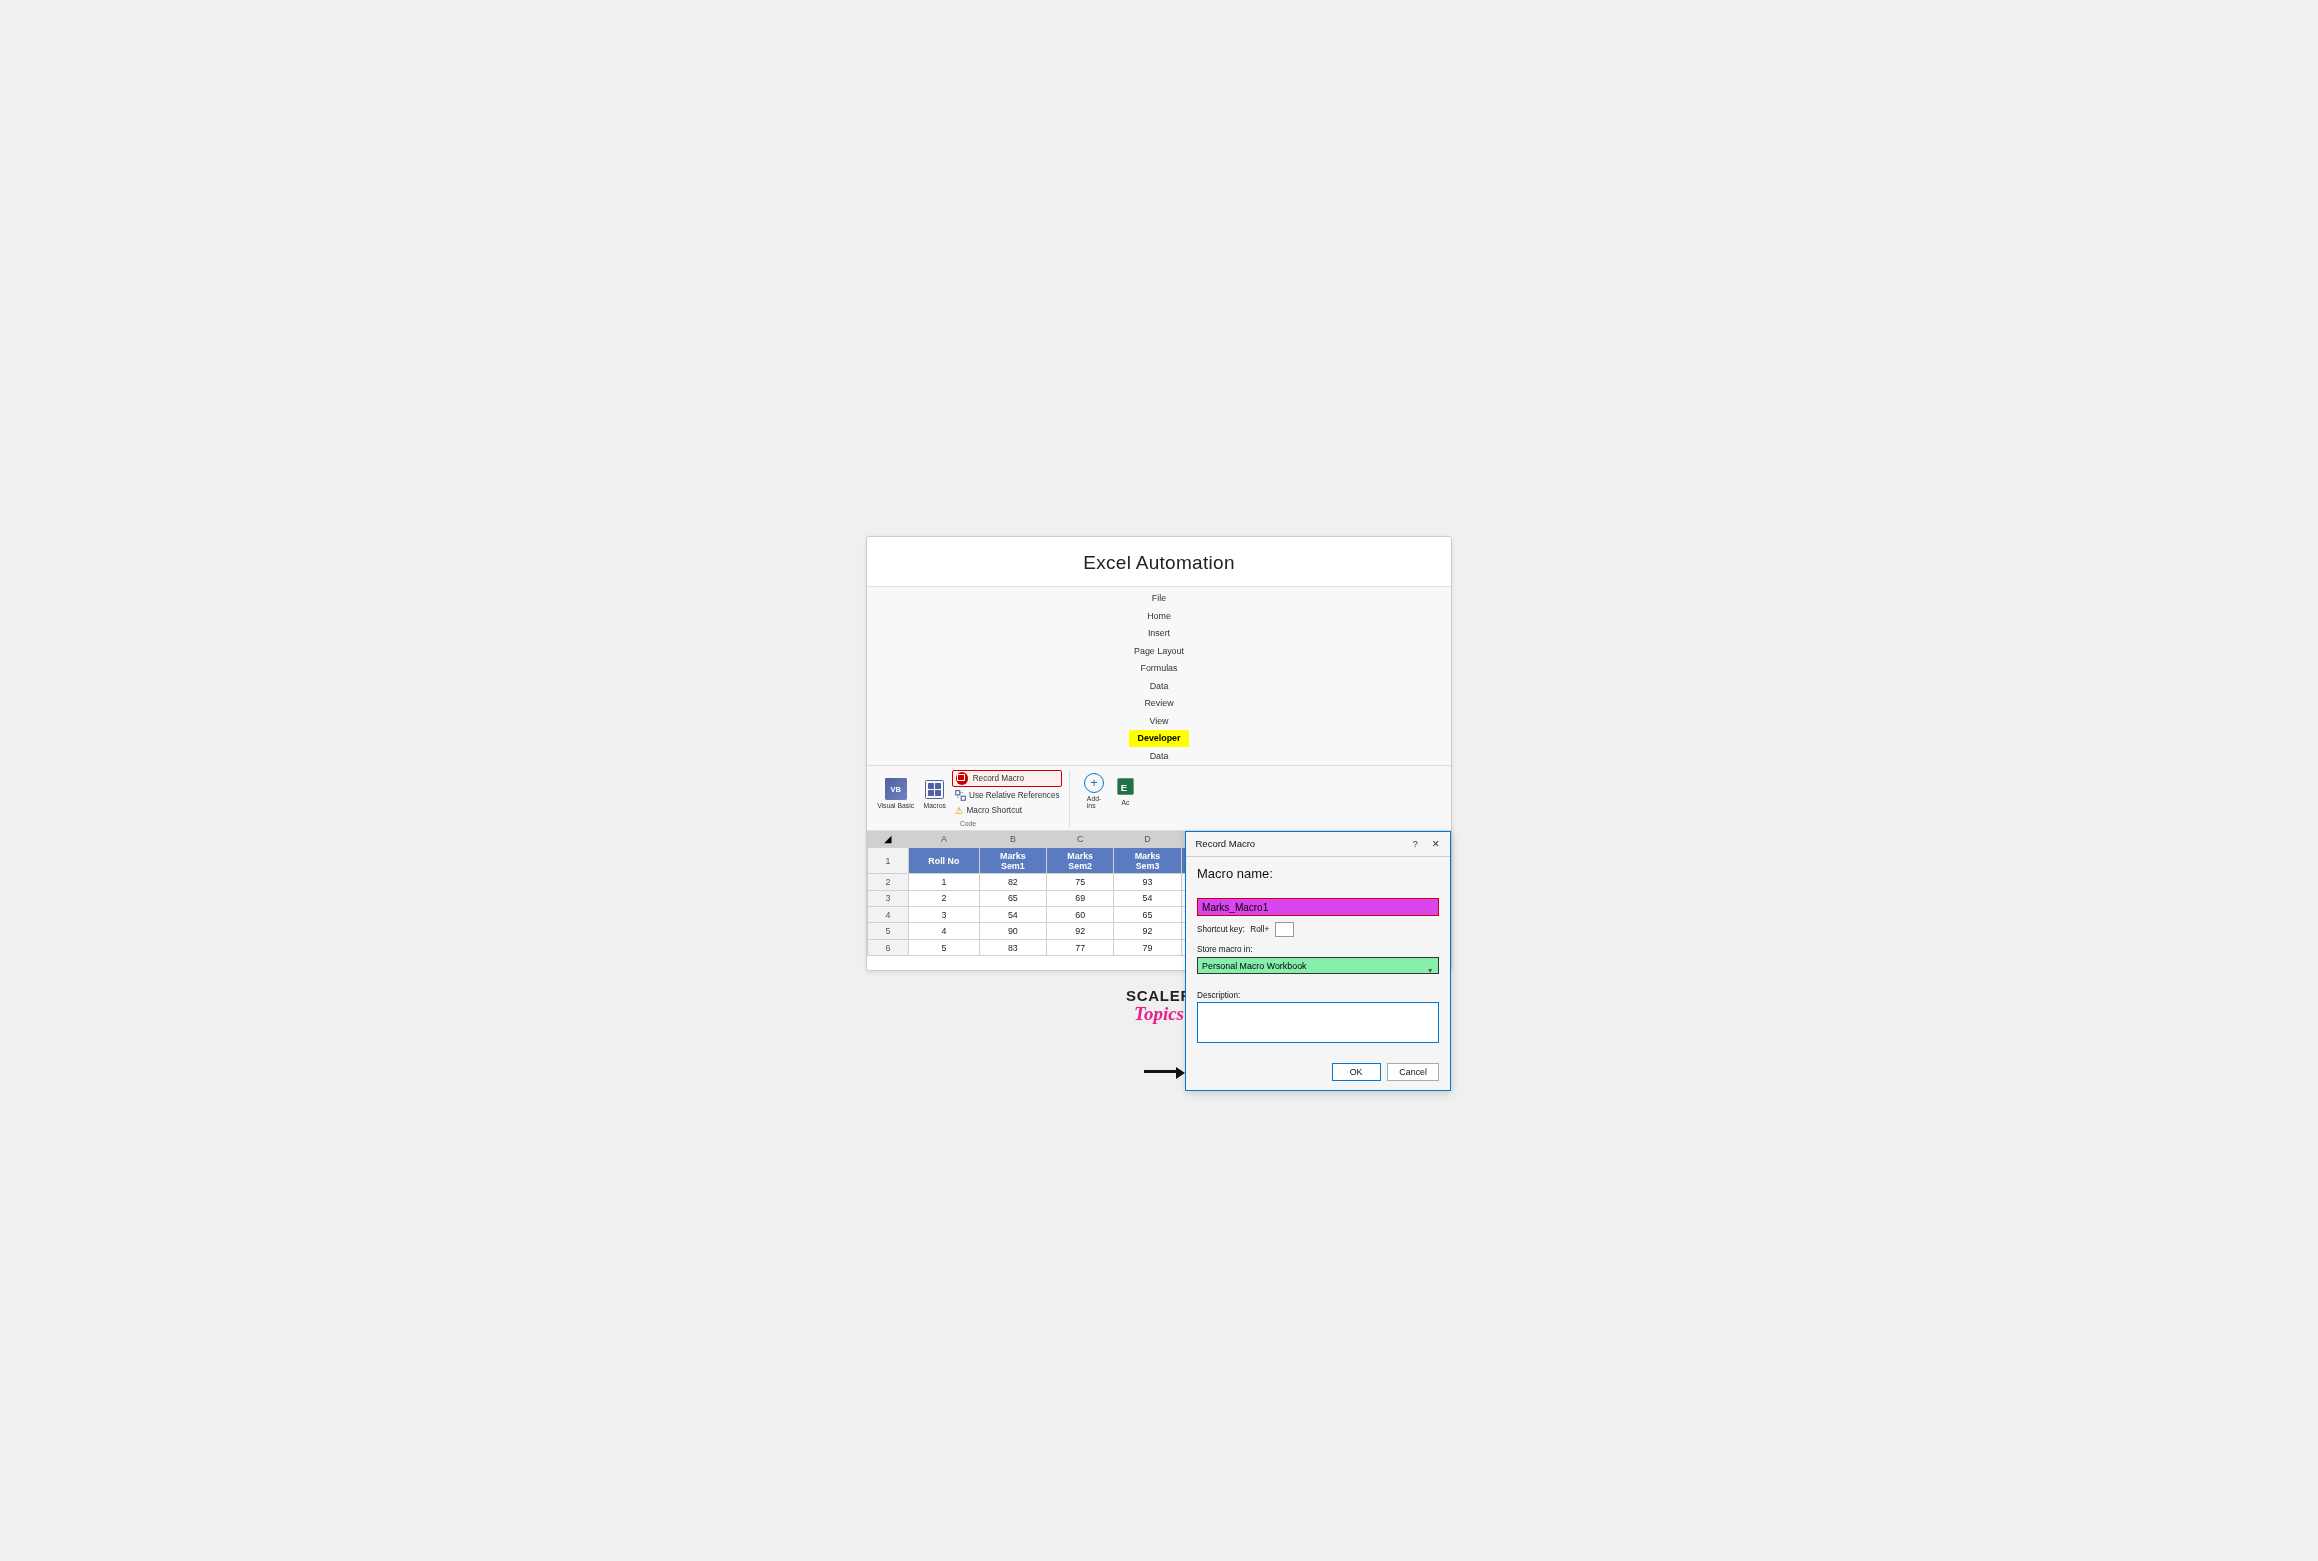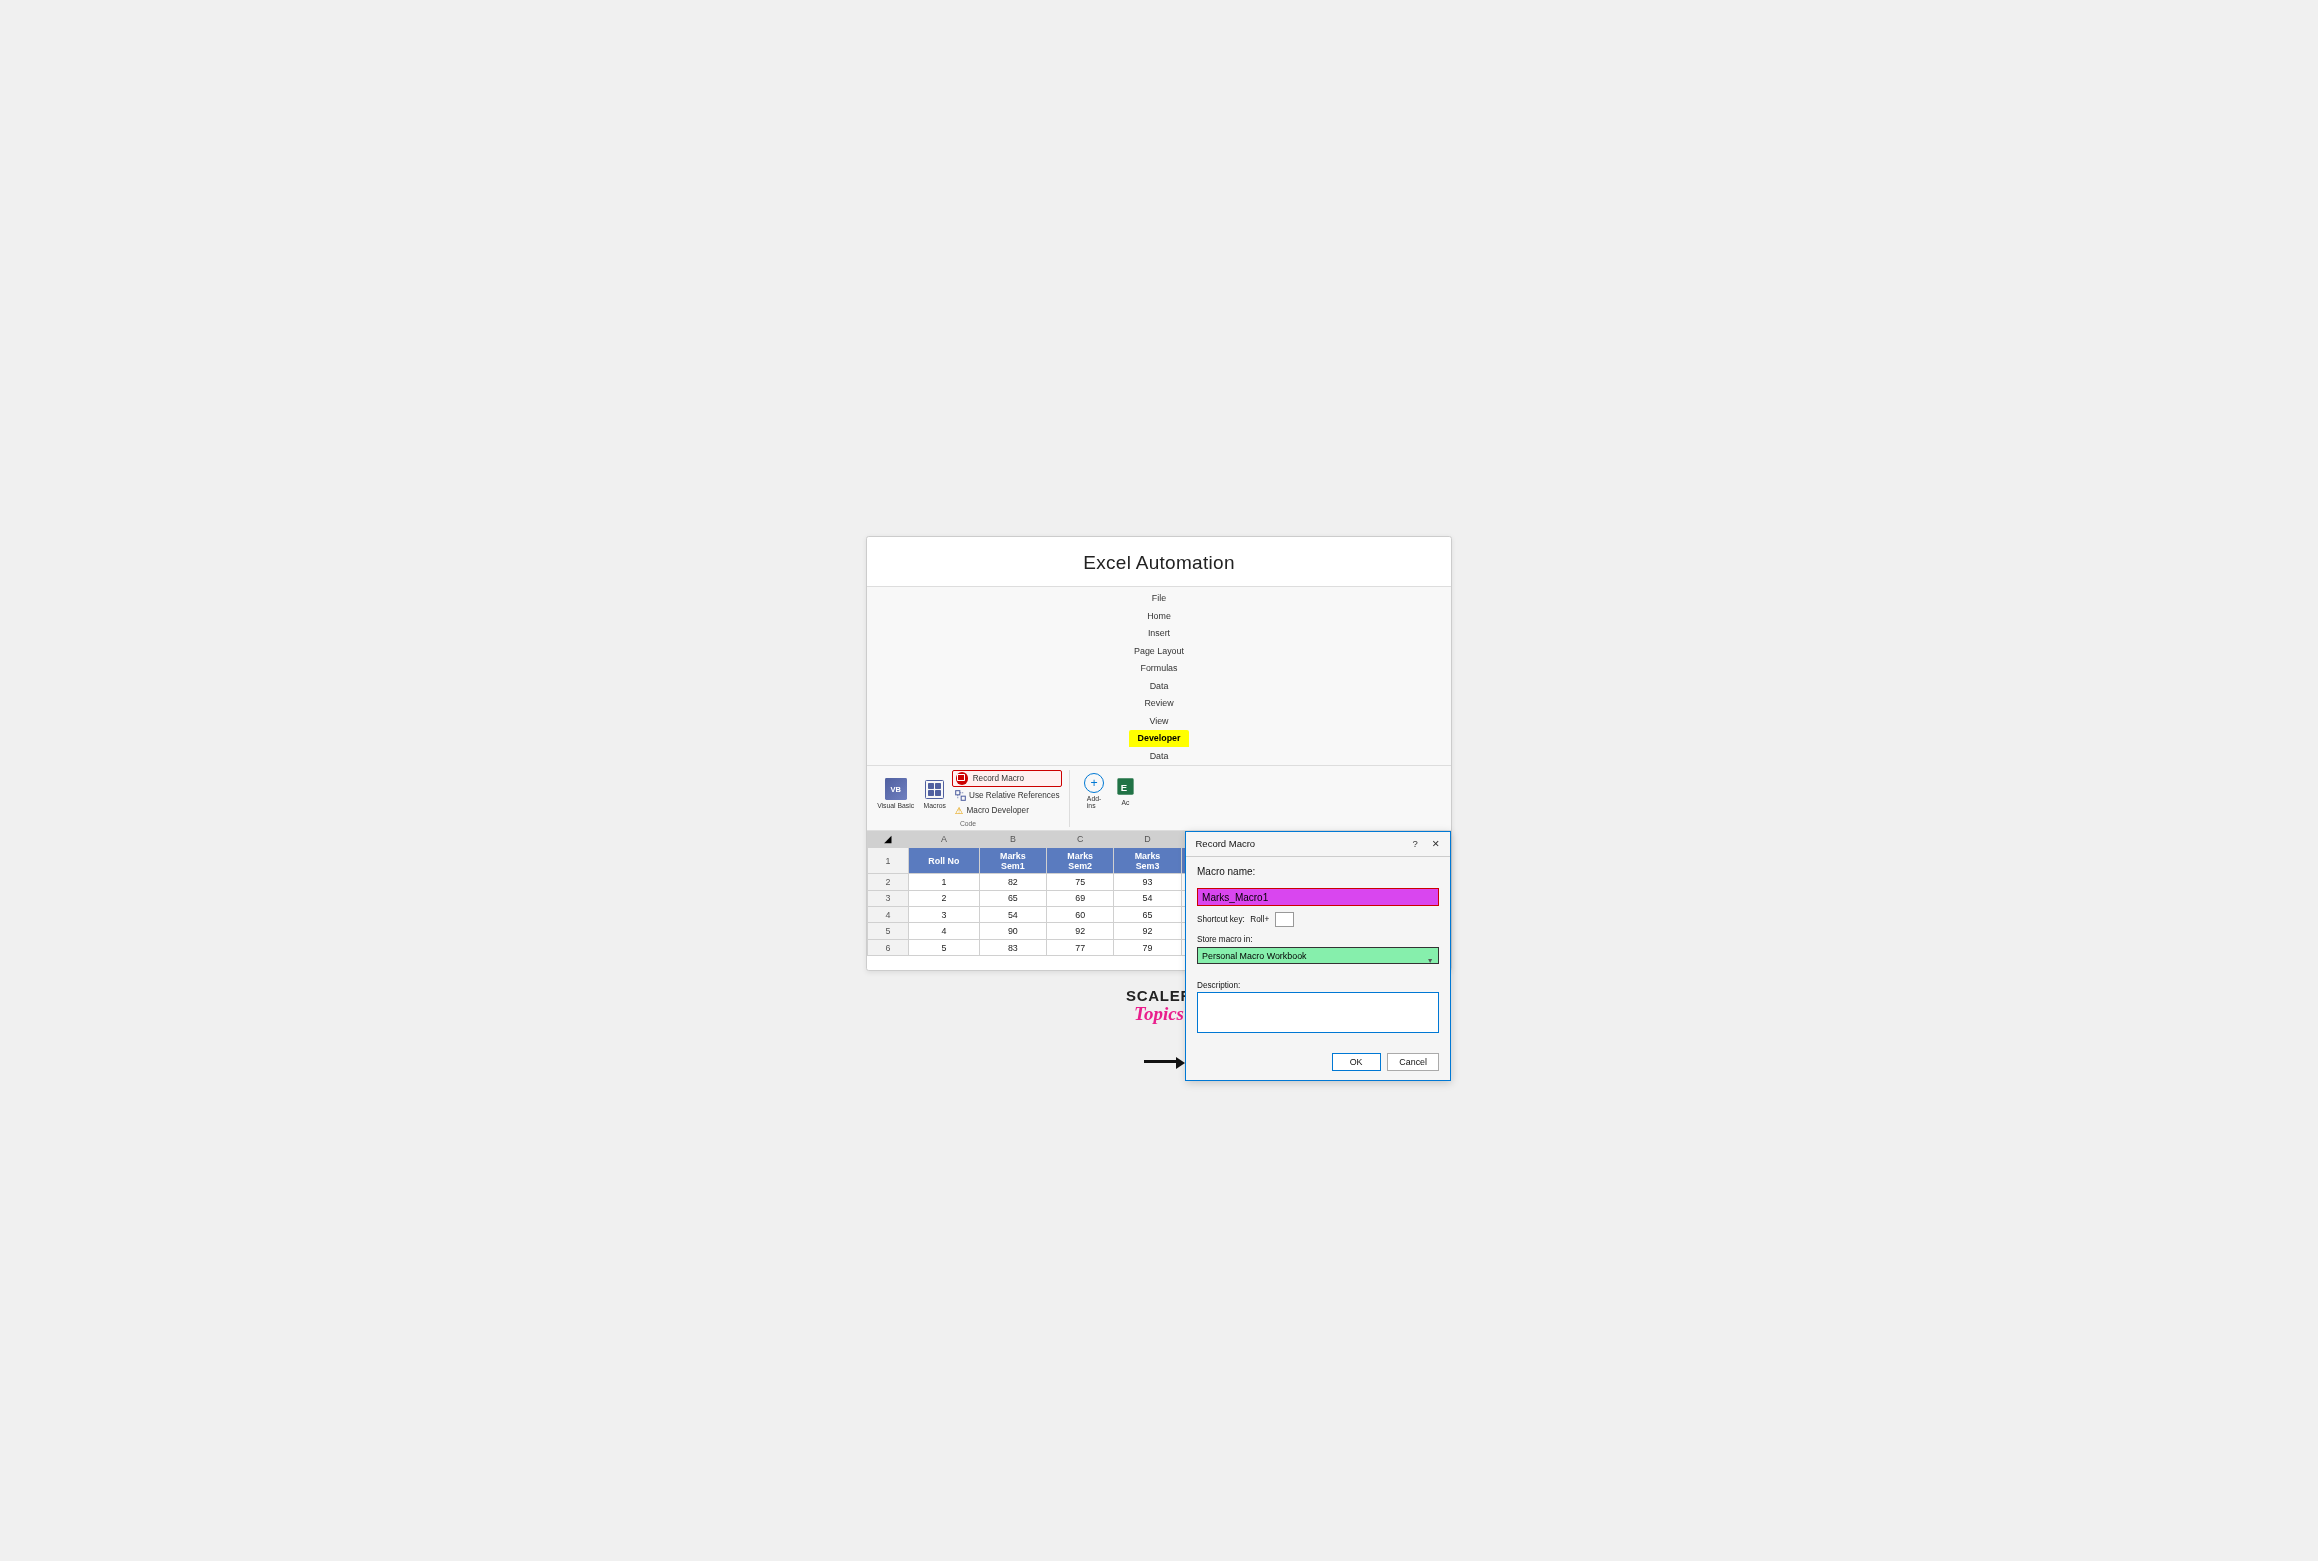--- a/index.html
+++ b/index.html
@@ -232,23 +232,23 @@
       display: flex; align-items: center; justify-content: center;
       cursor: pointer;
       font-size: 9.5px;
       border-radius: 1.4px;
       color: #333;
     }
     .dialog-body {
       padding: 9.5px 11px 8.2px 11px;
     }
     .dialog-label {
-      font-size: 10px;
-      color: #111;
-      margin-bottom: 11px;
+      font-size: 13px;
+      color: #111;
+      margin-bottom: 17px;
       display: block;
     }
     .dialog-input {
       width: 100%;
       border: 1.4px solid #c00;
       padding: 2.7px 4.1px;
       font-size: 10px;
       background: #d946ef;
       outline: none;
       margin-bottom: 6px;
@@ -484,21 +484,21 @@
             <svg width="11" height="11" viewBox="0 0 16 16">
               <rect x="1" y="1" width="6" height="6" fill="none" stroke="#5060a0" stroke-width="1.5"></rect>
               <rect x="9" y="9" width="6" height="6" fill="none" stroke="#5060a0" stroke-width="1.5"></rect>
               <line x1="7" y1="4" x2="12" y2="4" stroke="#5060a0" stroke-width="1" stroke-dasharray="2,1"></line>
               <line x1="4" y1="7" x2="4" y2="12" stroke="#5060a0" stroke-width="1" stroke-dasharray="2,1"></line>
             </svg>
             <span>Use Relative References</span>
           </div>
           <div class="ribbon-side-btn">
             <span class="warning-icon">⚠</span>
-            <span>Macro Developer</span>
+            <span>Macro Shortcut</span>
           </div>
         </div>
       </div>
       <div class="ribbon-group-label">Code</div>
     </div>
 
     <div class="ribbon-group">
       <div class="ribbon-buttons-row">
         <div class="ribbon-icon-btn">
           <div class="ribbon-icon-big">

